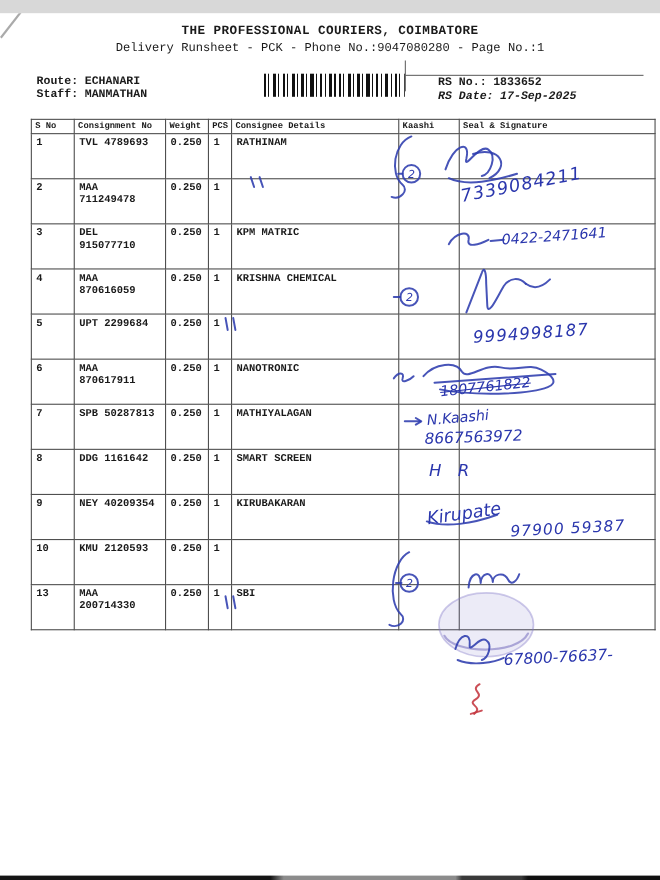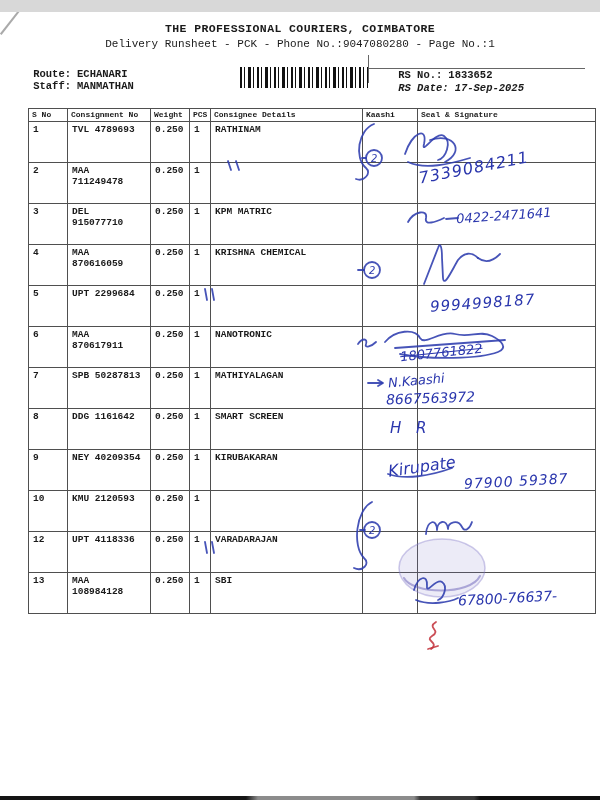--- a/index.html
+++ b/index.html
@@ -169,31 +169,22 @@
       <tr>
         <td>10</td>
         <td>KMU 2120593</td>
         <td>0.250</td>
         <td class="td-pcs">1</td>
         <td></td>
         <td></td>
         <td></td>
       </tr>
       <tr>
-        <td>12</td>
-        <td>UPT 4118336</td>
-        <td>0.250</td>
-        <td class="td-pcs">1</td>
-        <td>VARADARAJAN</td>
-        <td></td>
-        <td></td>
-      </tr>
-      <tr>
         <td>13</td>
-        <td>MAA 108984128</td>
+        <td>MAA 200714330</td>
         <td>0.250</td>
         <td class="td-pcs">1</td>
         <td>SBI</td>
         <td></td>
         <td></td>
       </tr>
     </tbody>
   </table>
 
   <div class="hw">

